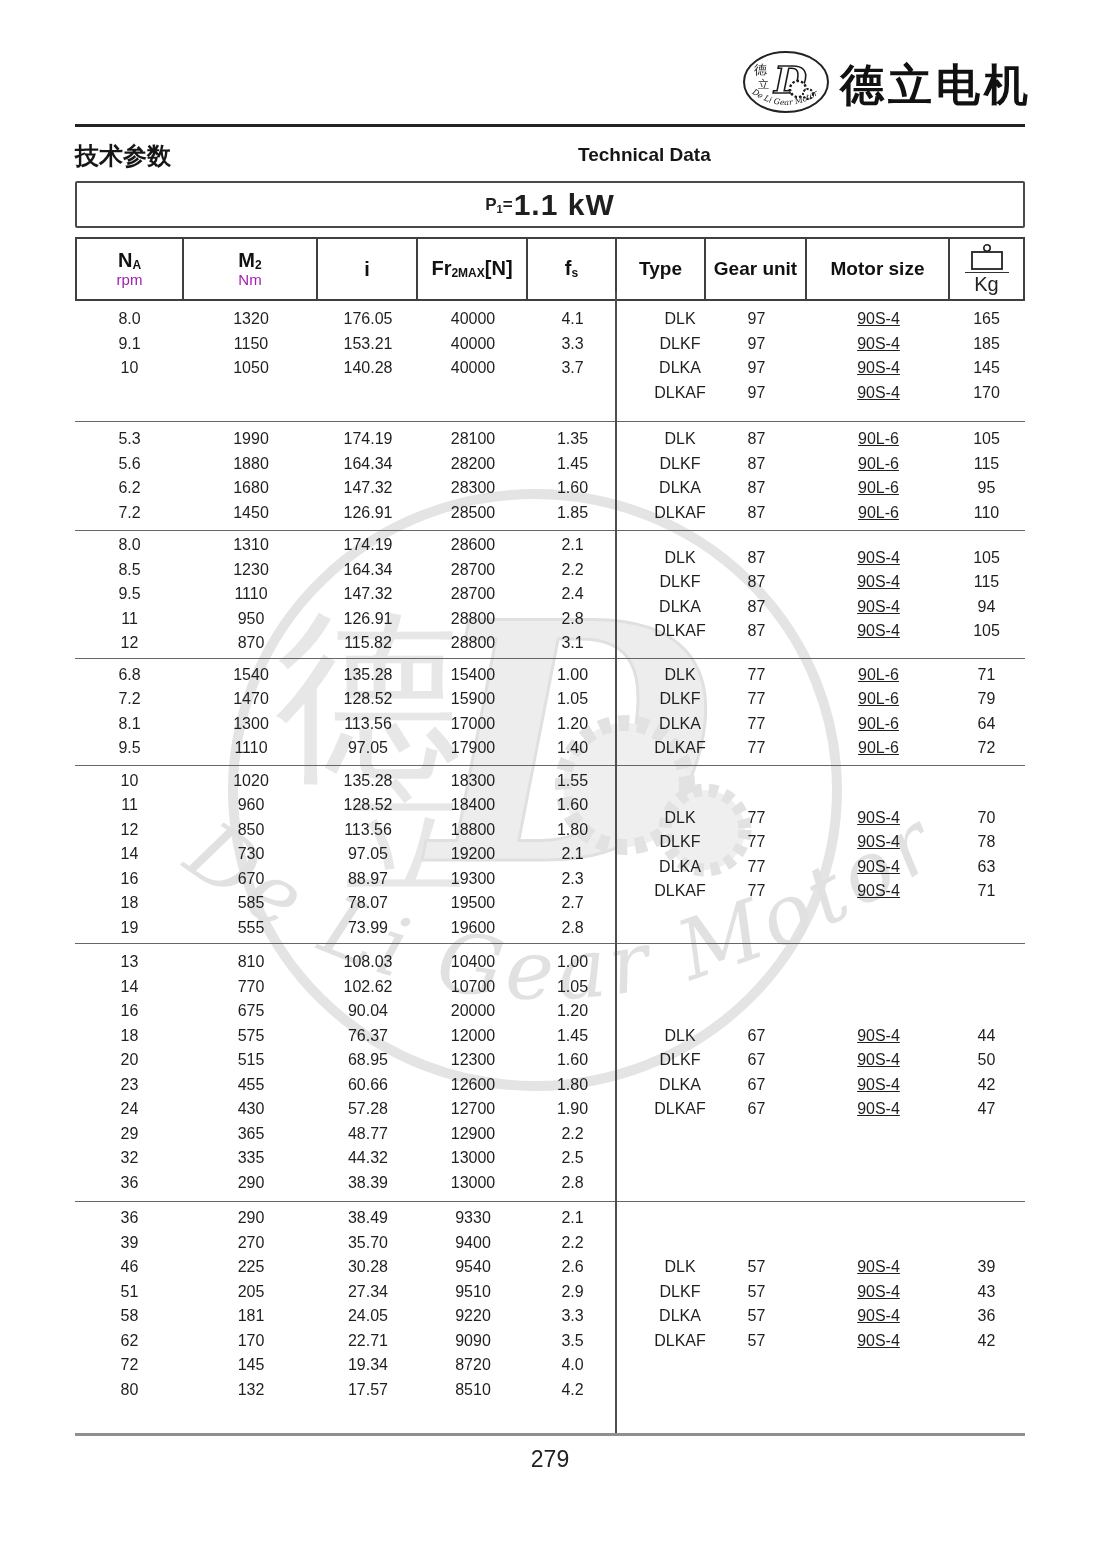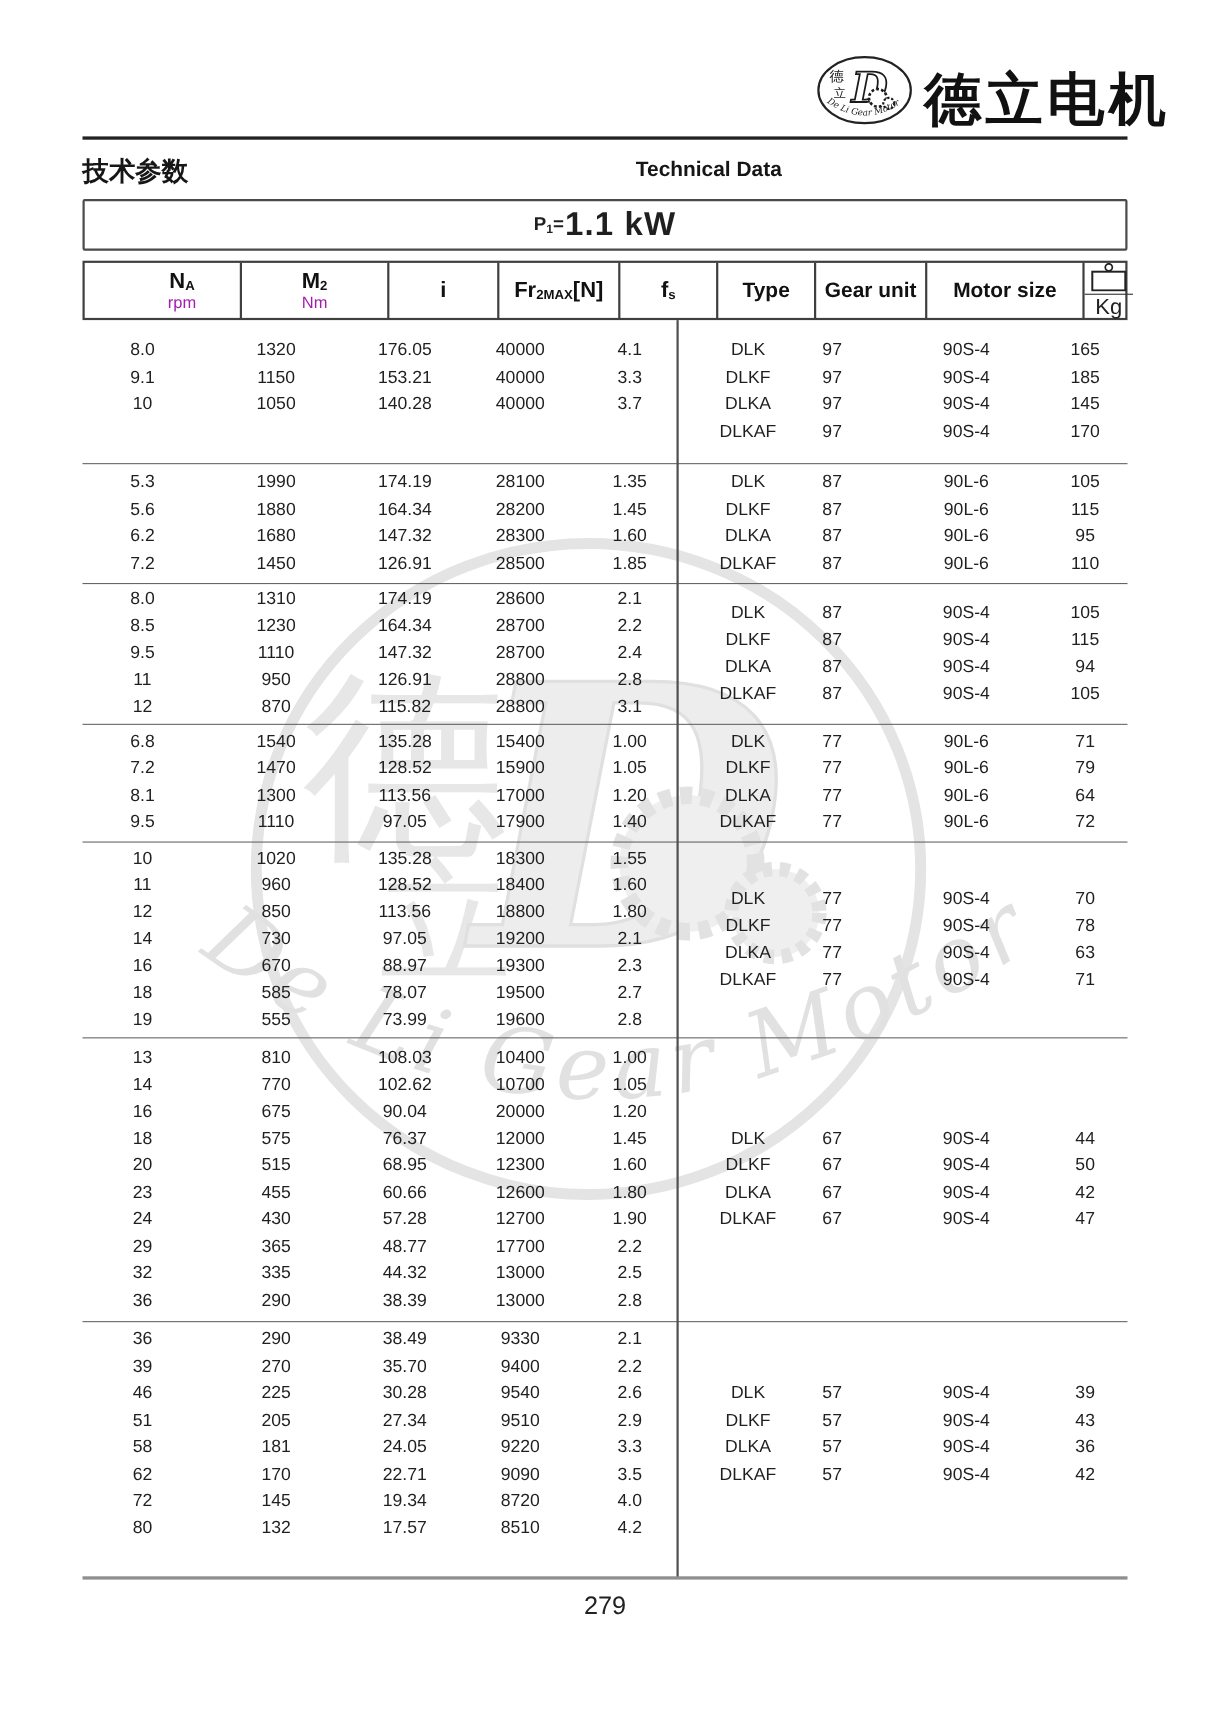--- a/index.html
+++ b/index.html
@@ -2,55 +2,55 @@
 <html><head>
 <meta charset="utf-8">
 <style>
   html,body{margin:0;padding:0;background:#fff;}
   .page{position:relative;width:1100px;height:1555px;background:#fff;overflow:hidden;
         font-family:"Liberation Sans",sans-serif;color:#1f1f1f;}
   .layer{position:absolute;left:0;top:0;z-index:1;}
   
   .logo-svg{position:absolute;left:740px;top:48px;}
   .brand{position:absolute;left:840px;top:56px;font-family:"DejaVu Serif","Liberation Serif",serif;
-         font-weight:bold;font-size:52px;letter-spacing:4px;color:#111;white-space:nowrap;}
+         font-weight:bold;font-size:44px;letter-spacing:4px;color:#111;white-space:nowrap;}
   .top-rule{position:absolute;left:75px;top:124px;width:950px;height:3px;background:#222;}
   .title-cn{position:absolute;left:75px;top:140px;font-size:24px;font-weight:bold;color:#161616;}
   .title-en{position:absolute;left:578px;top:144px;font-size:19px;font-weight:bold;color:#161616;}
   
   .power-box{position:absolute;left:75px;top:181px;width:950px;height:47px;box-sizing:border-box;
              border:2px solid #4a4a4a;border-radius:2px;display:flex;align-items:center;justify-content:center;background:transparent;}
   .p-pre{font-size:17px;font-weight:bold;}
   .p-pre sub{font-size:11px;vertical-align:-3px;}
   .p-val{font-size:30px;font-weight:bold;letter-spacing:1px;margin-left:1px;}
   
-  .thead{position:absolute;left:75px;top:237px;width:950px;height:54px;box-sizing:border-box;
+  .thead{position:absolute;left:75px;top:237px;width:950px;height:64px;box-sizing:border-box;
          border:2px solid #3f3f3f;display:grid;
-         grid-template-columns:107px 134px 100px 110px 89px 89px 101px 143px auto;padding-left:36px;}
+         grid-template-columns:107px 134px 100px 110px 89px 89px 101px 143px auto;}
   .th{border-right:2px solid #3f3f3f;display:flex;flex-direction:column;align-items:center;justify-content:center;line-height:1.05;}
   .th:last-child{border-right:none;}
   .h-main{font-size:20px;font-weight:bold;color:#111;}
   .h-main sub{font-size:12px;vertical-align:-2px;}
   .h-unit{font-size:15px;color:#a21caf;margin-top:1px;}
   .h-word{font-size:19px;font-weight:bold;color:#111;}
   .kg-divider{width:44px;height:0;border-top:1.5px solid #333;margin:2px 0 0;}
   .kg-label{font-size:20px;color:#222;line-height:1.1;}
   
   #tbody{position:absolute;left:75px;top:291px;width:950px;height:1143px;}
   #tbody::after{content:'';position:absolute;left:540px;top:0;height:1143px;width:2px;background:#4f4f4f;}
   .group{display:flex;border-bottom:1.5px solid #666;}
   .group.last{border-bottom:none;}
   .g-left{width:542px;}
   .g-right{width:408px;display:flex;flex-direction:column;}
   .g-right.v-center{justify-content:center;}
   .g-row{display:flex;height:24.5px;align-items:center;}
   .cell{font-size:16px;text-align:center;color:#1f1f1f;}
   .lc0{width:109px;} .lc1{width:134px;} .lc2{width:100px;} .lc3{width:110px;} .lc4{width:89px;}
   .rc0{width:89px;text-align:center;padding-left:37px;box-sizing:border-box;}
-  .rc1{width:101px;} .rc2{width:143px;} .rc3{width:73px;}
+  .rc1{width:101px;} .rc2{width:143px;text-decoration:underline;} .rc3{width:73px;}
   .gp0 .g-left,.gp0 .g-right{padding:16px 0;}
   .gp1 .g-left,.gp1 .g-right{padding:5px 0;}
   .gp2 .g-left,.gp2 .g-right{padding:2px 0;}
   .gp3 .g-left,.gp3 .g-right{padding:4px 0;}
   .gp4 .g-left,.gp4 .g-right{padding:3px 0;}
   .gp5 .g-left,.gp5 .g-right{padding:6px 0;}
   .gp6 .g-left,.gp6 .g-right{padding:4px 0 0 0;}
   
   .bottom-line{position:absolute;left:75px;top:1433px;width:950px;height:3px;background:#8f8f8f;}
   .pageno{position:absolute;left:75px;top:1446px;width:950px;text-align:center;font-size:23px;color:#222;}
@@ -498,21 +498,21 @@
               <div class="cell lc0">24</div>
               <div class="cell lc1">430</div>
               <div class="cell lc2">57.28</div>
               <div class="cell lc3">12700</div>
               <div class="cell lc4">1.90</div>
             </div>
             <div class="g-row">
               <div class="cell lc0">29</div>
               <div class="cell lc1">365</div>
               <div class="cell lc2">48.77</div>
-              <div class="cell lc3">17700</div>
+              <div class="cell lc3">12900</div>
               <div class="cell lc4">2.2</div>
             </div>
             <div class="g-row">
               <div class="cell lc0">32</div>
               <div class="cell lc1">335</div>
               <div class="cell lc2">44.32</div>
               <div class="cell lc3">13000</div>
               <div class="cell lc4">2.5</div>
             </div>
             <div class="g-row">

